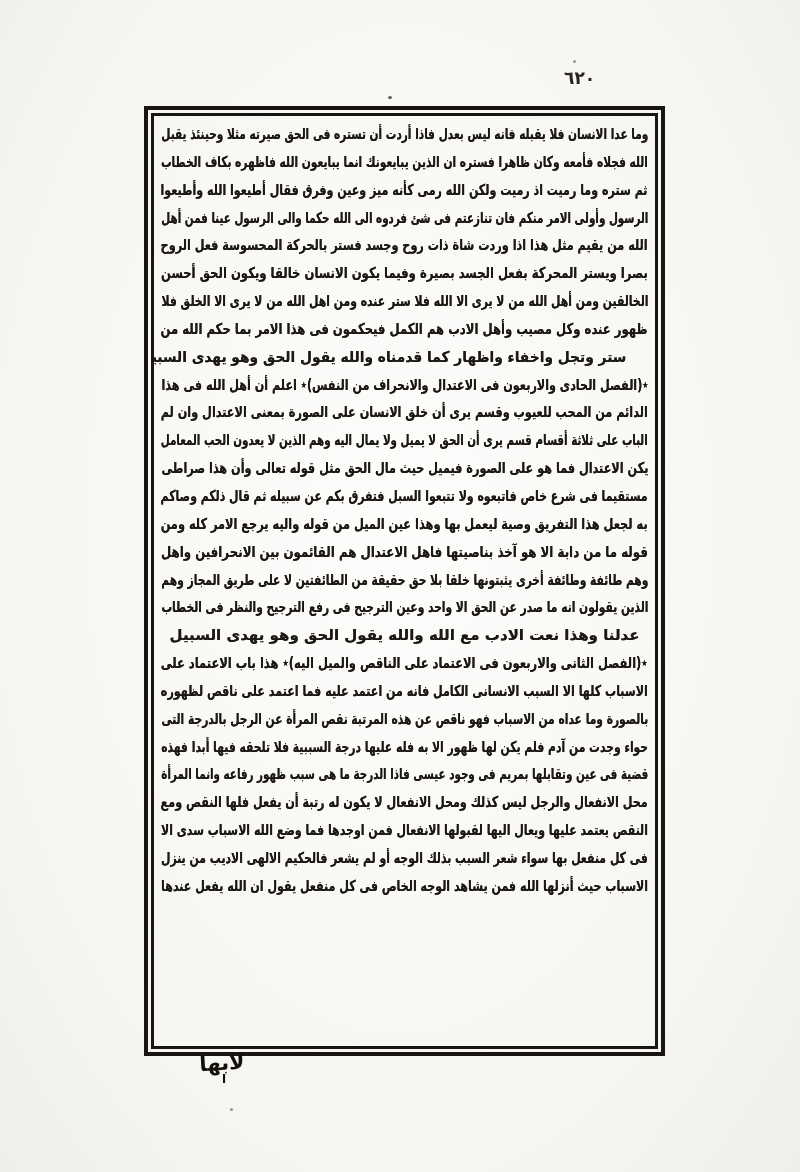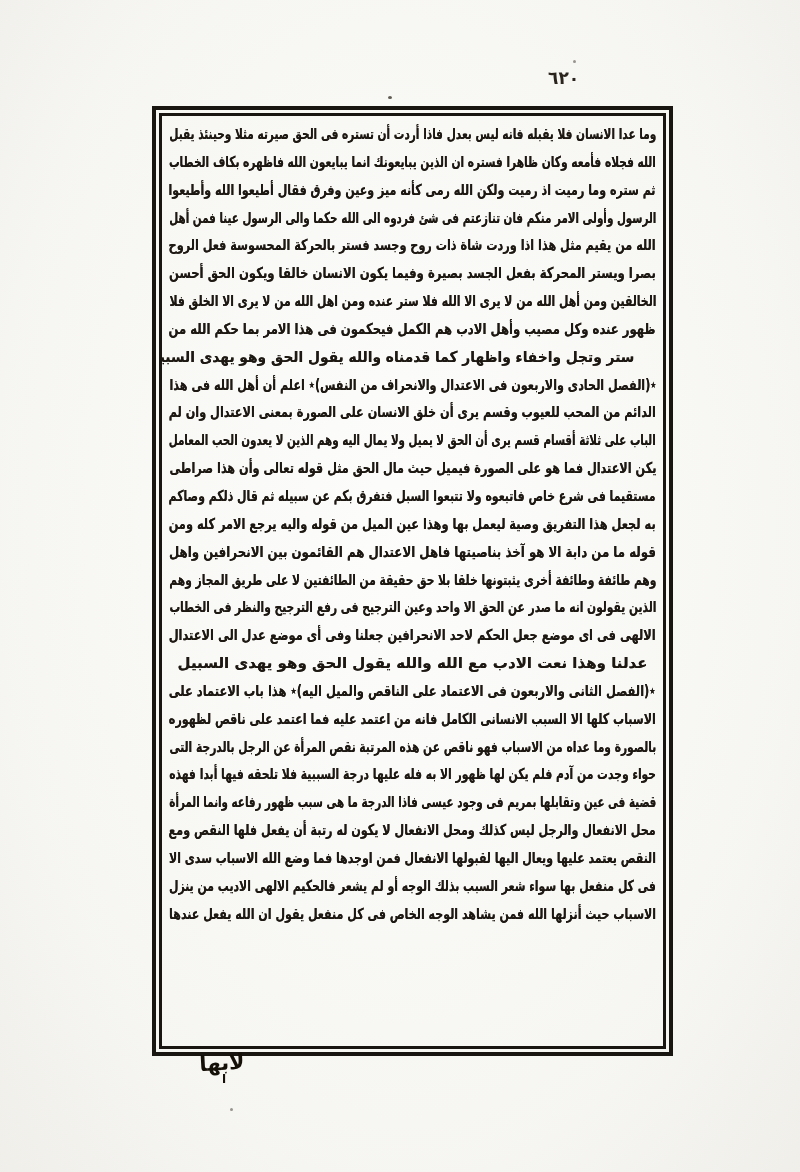--- a/index.html
+++ b/index.html
@@ -17,33 +17,33 @@
   .paper {
     position: absolute;
     inset: 0;
     background:
       radial-gradient(ellipse at 50% 45%, rgba(255,255,255,0.6) 0%, rgba(240,239,234,0.35) 70%, rgba(228,226,219,0.45) 100%),
       #f9f9f6;
   }
   .page-number {
     position: absolute;
     top: 68px;
-    right: 182px;
+    right: 166px;
     width: 70px;
     font-size: 17px;
     font-weight: 700;
     color: #2a241c;
     direction: rtl;
     text-align: left;
     letter-spacing: 1px;
     transform: scaleY(1.05);
   }
   .frame {
     position: absolute;
-    left: 152px;
+    left: 144px;
     top: 106px;
     width: 521px;
     height: 950px;
     border: 4px solid #191510;
     box-sizing: border-box;
     background: transparent;
   }
   .frame-inner {
     position: absolute;
     inset: 3px;
@@ -174,23 +174,20 @@
       </div>
         <div class="line justify">
         <span class="line-text" style="transform: scaleX(0.786852);">قوله ما من دابة الا هو آخذ بناصيتها فاهل الاعتدال هم القائمون بين الانحرافين واهل</span>
       </div>
         <div class="line justify">
         <span class="line-text" style="transform: scaleX(0.711614);">وهم طائفة وطائفة أخرى يثبتونها خلقا بلا حق حقيقة من الطائفتين لا على طريق المجاز وهم</span>
       </div>
         <div class="line justify">
         <span class="line-text" style="transform: scaleX(0.711582);">الذين يقولون انه ما صدر عن الحق الا واحد وعين الترجيح فى رفع الترجيح والنظر فى الخطاب</span>
       </div>
-        <div class="line justify">
-        <span class="line-text" style="transform: scaleX(0.760121);">الالهى فى اى موضع جعل الحكم لاحد الانحرافين جعلنا وفى أى موضع عدل الى الاعتدال</span>
-      </div>
         <div class="line center">
         <span class="line-text">عدلنا وهذا نعت الادب مع الله والله يقول الحق وهو يهدى السبيل</span>
       </div>
         <div class="line justify">
         <span class="line-text" style="transform: scaleX(0.766175);">٭(الفصل الثانى والاربعون فى الاعتماد على الناقص والميل اليه)٭ هذا باب الاعتماد على</span>
       </div>
         <div class="line justify">
         <span class="line-text" style="transform: scaleX(0.74028);">الاسباب كلها الا السبب الانسانى الكامل فانه من اعتمد عليه فما اعتمد على ناقص لظهوره</span>
       </div>
         <div class="line justify">

